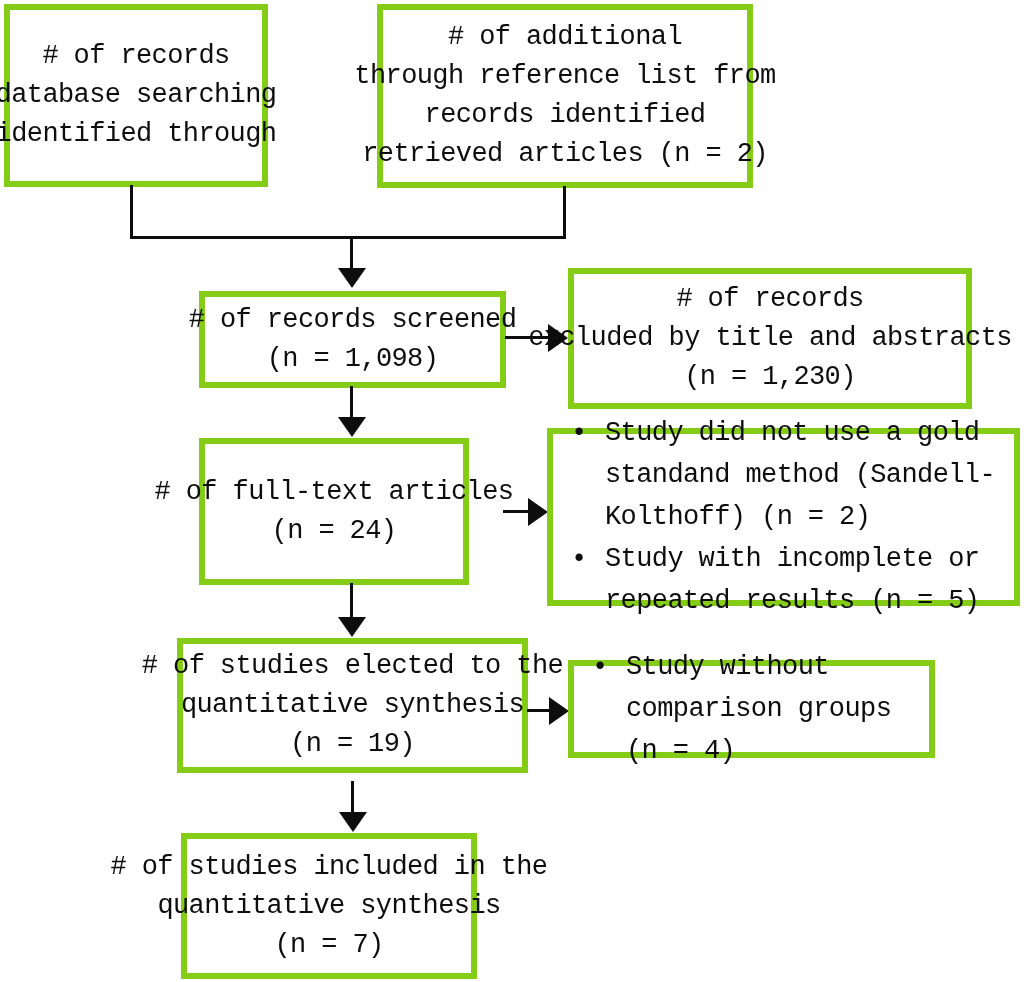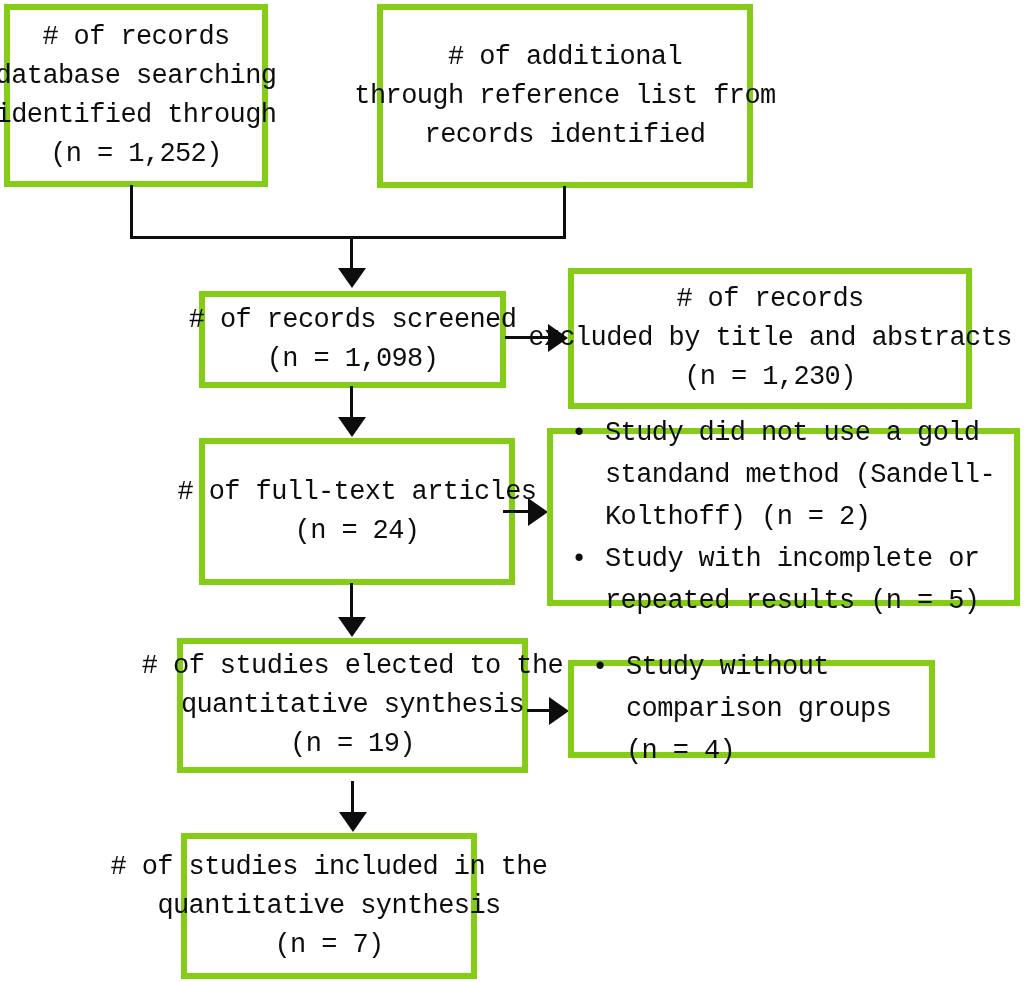--- a/index.html
+++ b/index.html
@@ -78,21 +78,21 @@
     border-top: 14px solid transparent;
     border-bottom: 14px solid transparent;
     border-left: 20px solid #0d0d0d;
   }
 
   
   #b-identified { left: 4px;   top: 4px;   width: 264px; height: 183px; }
   #b-additional { left: 377px; top: 4px;   width: 376px; height: 184px; }
   #b-screened   { left: 199px; top: 291px; width: 307px; height: 97px;  }
   #b-excluded   { left: 568px; top: 268px; width: 404px; height: 141px; }
-  #b-fulltext   { left: 199px; top: 438px; width: 316px; height: 147px; }
+  #b-fulltext   { left: 199px; top: 438px; width: 270px; height: 147px; }
   #b-ft-excl    { left: 547px; top: 428px; width: 473px; height: 178px; }
   #b-elected    { left: 177px; top: 638px; width: 351px; height: 135px; }
   #b-el-excl    { left: 568px; top: 660px; width: 367px; height: 98px;  }
   #b-included   { left: 181px; top: 833px; width: 296px; height: 146px; }
 
   
   #v1 { left: 130px; top: 185px; height: 54px; }
   #v2 { left: 563px; top: 186px; height: 53px; }
   #h1 { left: 130px; top: 236px; width: 436px; }
   #v3 { left: 350px; top: 236px; height: 34px; }
@@ -112,27 +112,27 @@
 </style>
 </head>
 <body>
 
 <div class="canvas">
 
   <div class="box" id="b-identified">
     <div class="line"># of records</div>
     <div class="line">database searching</div>
     <div class="line">identified through</div>
-    <div class="line">(n = 1,252)</div>
   </div>
 
   <div class="box" id="b-additional">
     <div class="line"># of additional</div>
     <div class="line">through reference list from</div>
     <div class="line">records identified</div>
+    <div class="line">retrieved articles (n = 2)</div>
   </div>
 
   <div class="vline" id="v1"></div>
   <div class="vline" id="v2"></div>
   <div class="hline" id="h1"></div>
   <div class="vline" id="v3"></div>
   <div class="arrow-down" id="a1"></div>
 
   <div class="box" id="b-screened">
     <div class="line"># of records screened</div>

